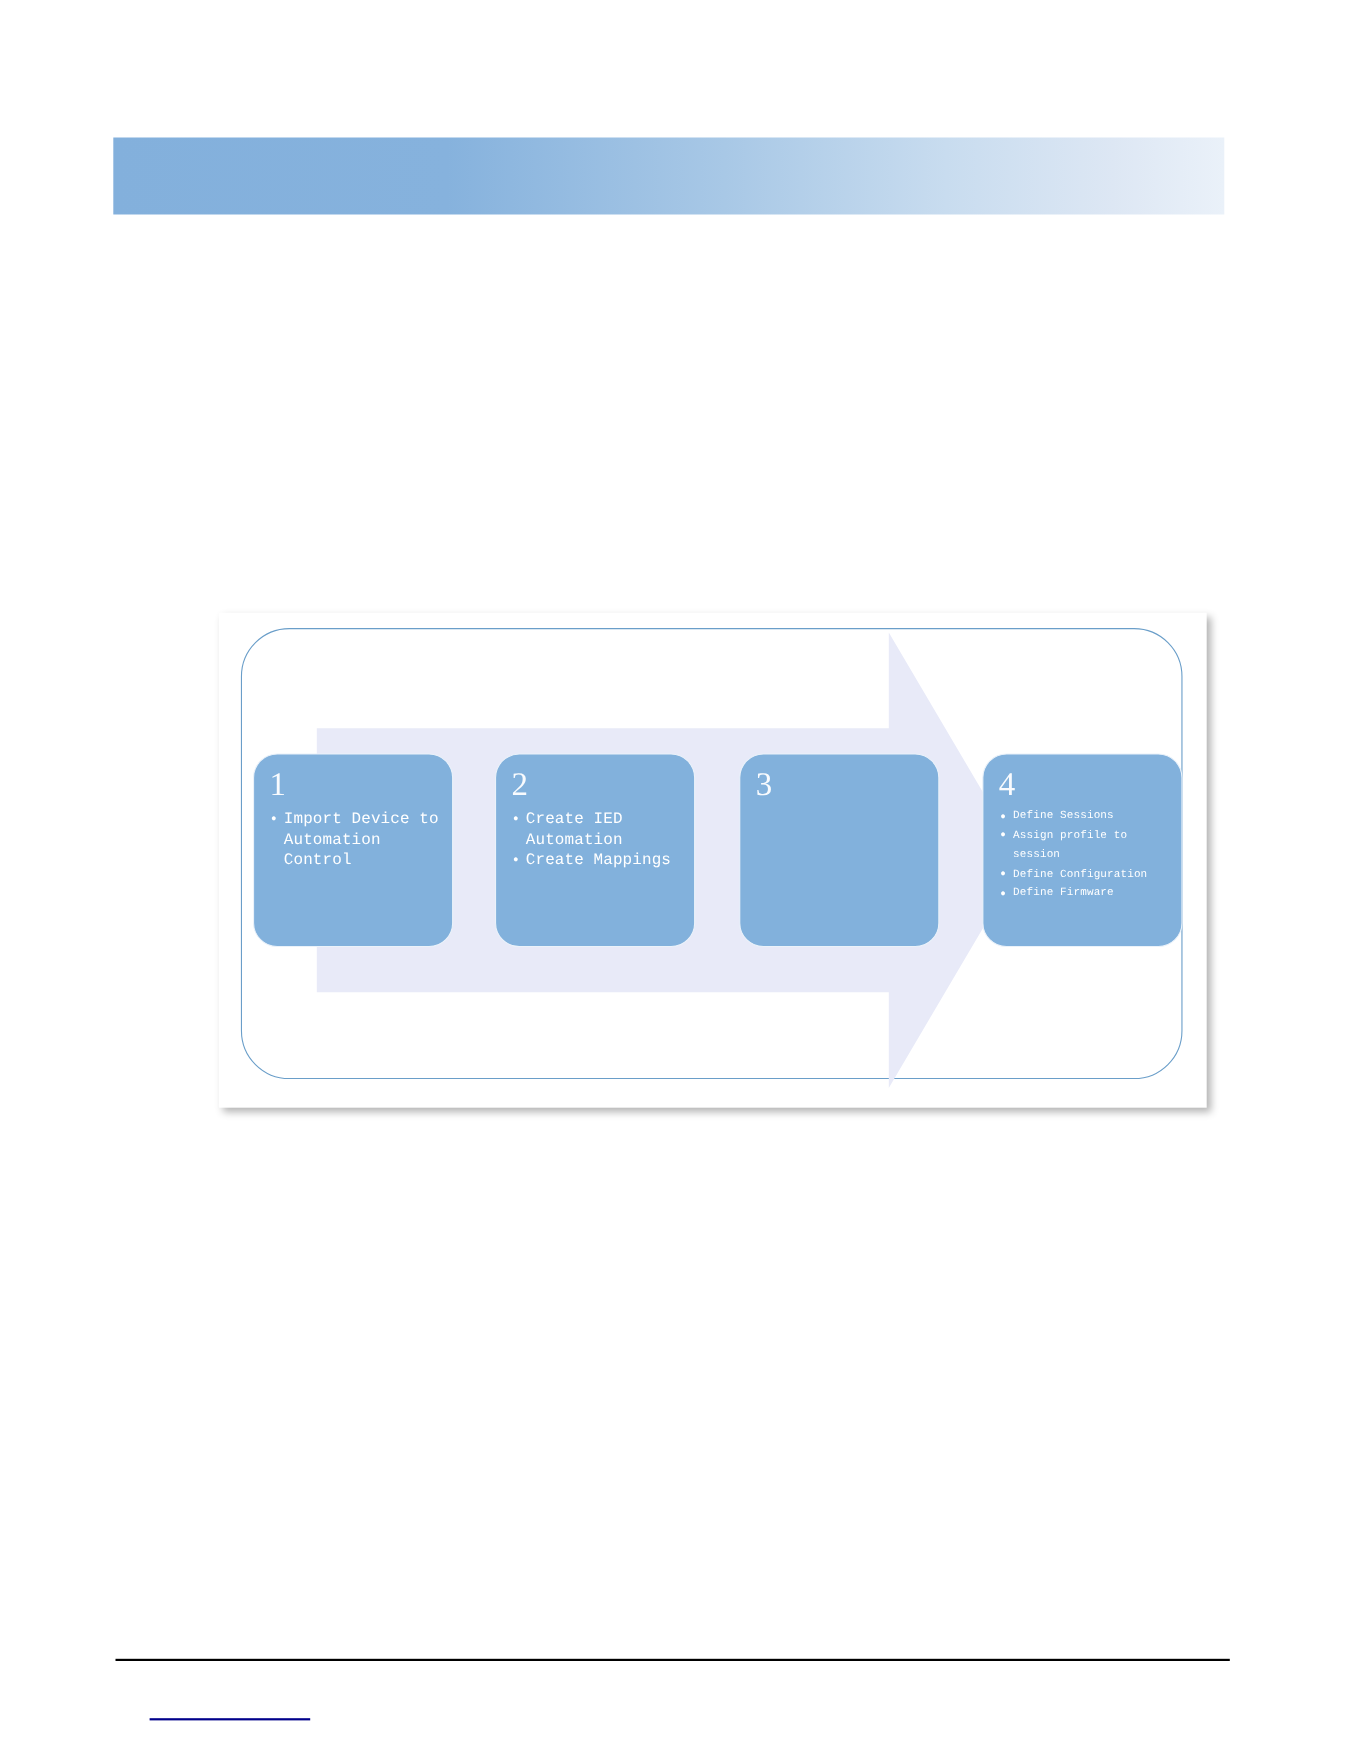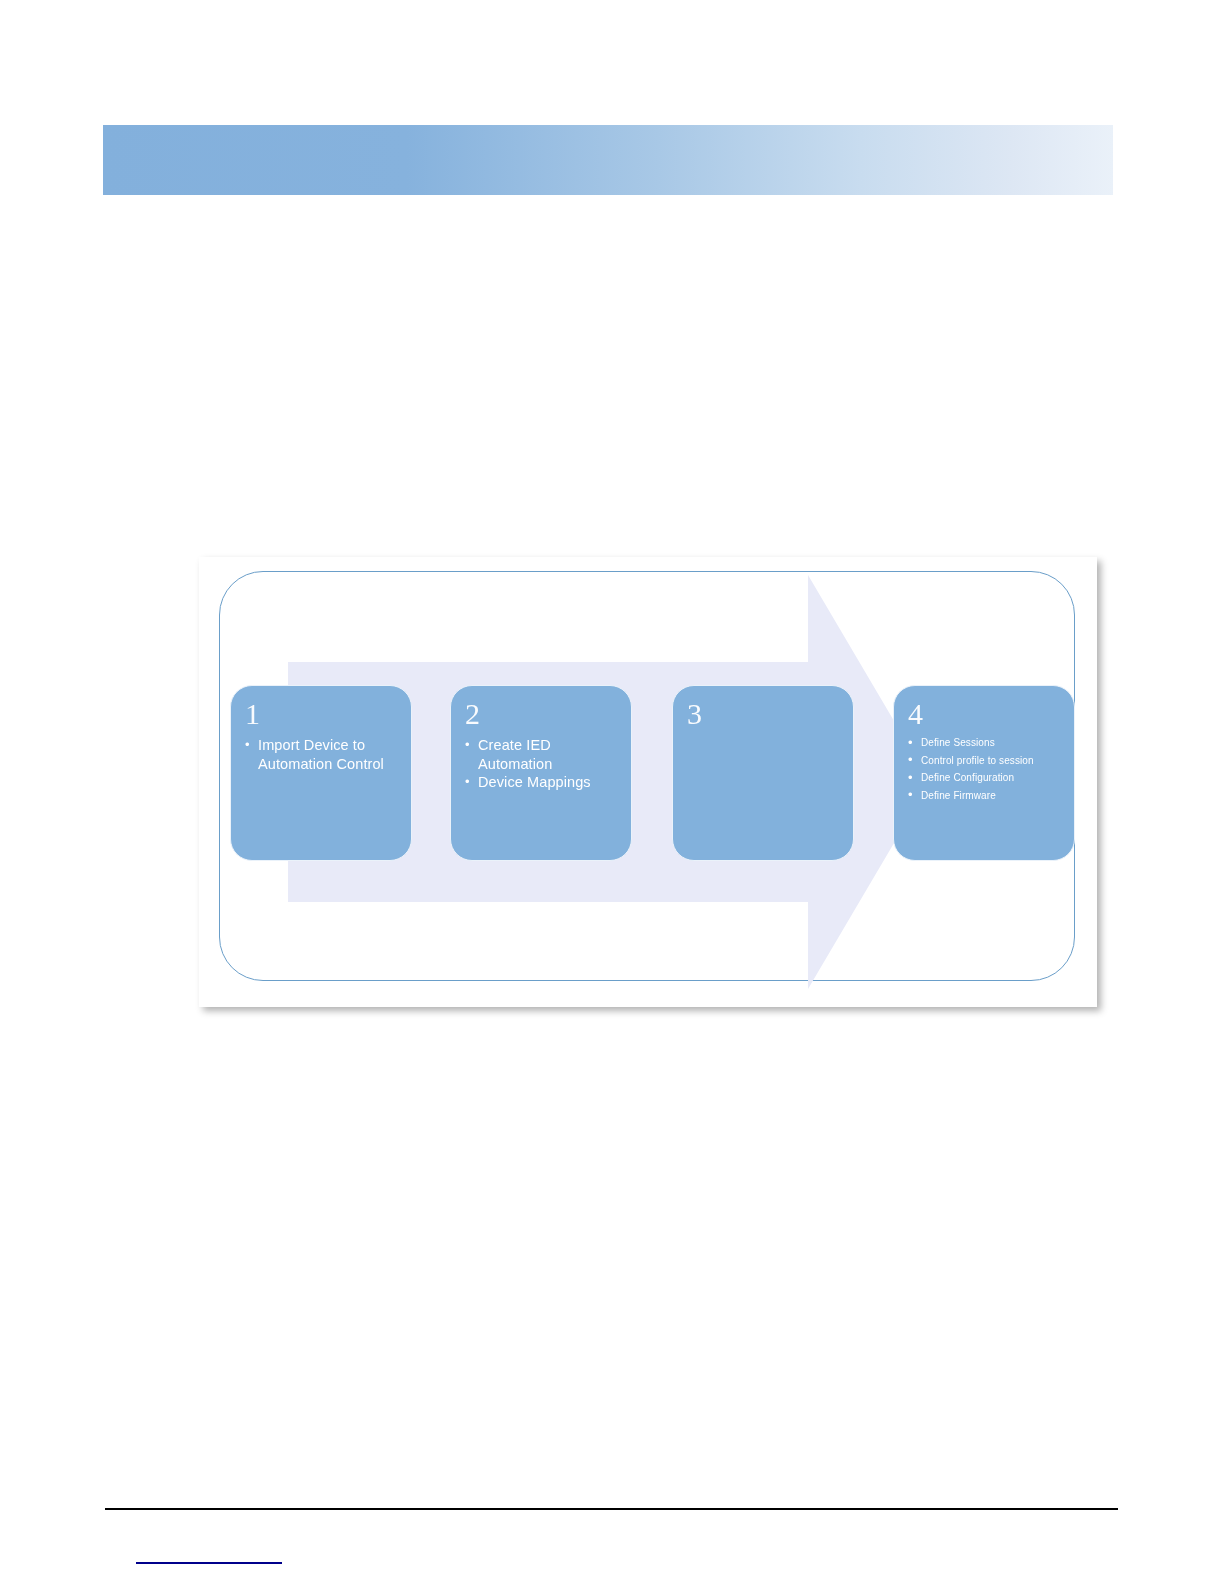--- a/index.html
+++ b/index.html
@@ -103,20 +103,21 @@
     line-height: 32px;
     font-weight: 400;
     color: #ffffff;
     opacity: .95;
     margin: 2px 0 6px 0;
   }
   .step-list {
     list-style: none;
     margin: 0;
     padding: 0;
+    font-family: Liberation Mono, monospace;
   }
   .step-list li {
     position: relative;
     padding-left: 13px;
     font-size: 14.5px;
     line-height: 18.5px;
     color: #ffffff;
     letter-spacing: .1px;
   }
   .step-list li::before {
@@ -176,33 +177,33 @@
       <div class="step-number">1</div>
       <ul class="step-list">
         <li>Import Device to Automation Control</li>
       </ul>
     </div>
 
     <div class="step-box s2">
       <div class="step-number">2</div>
       <ul class="step-list">
         <li>Create IED Automation</li>
-        <li>Device Mappings</li>
+        <li>Create Mappings</li>
       </ul>
     </div>
 
     <div class="step-box s3">
       <div class="step-number">3</div>
     </div>
 
     <div class="step-box s4">
       <div class="step-number">4</div>
       <ul class="step-list">
         <li>Define Sessions</li>
-        <li>Control profile to session</li>
+        <li>Assign profile to session</li>
         <li>Define Configuration</li>
         <li>Define Firmware</li>
       </ul>
     </div>
 
   </div>
 </div>
 
 <div class="footer-rule"></div>
 <div class="footer-link"></div>

